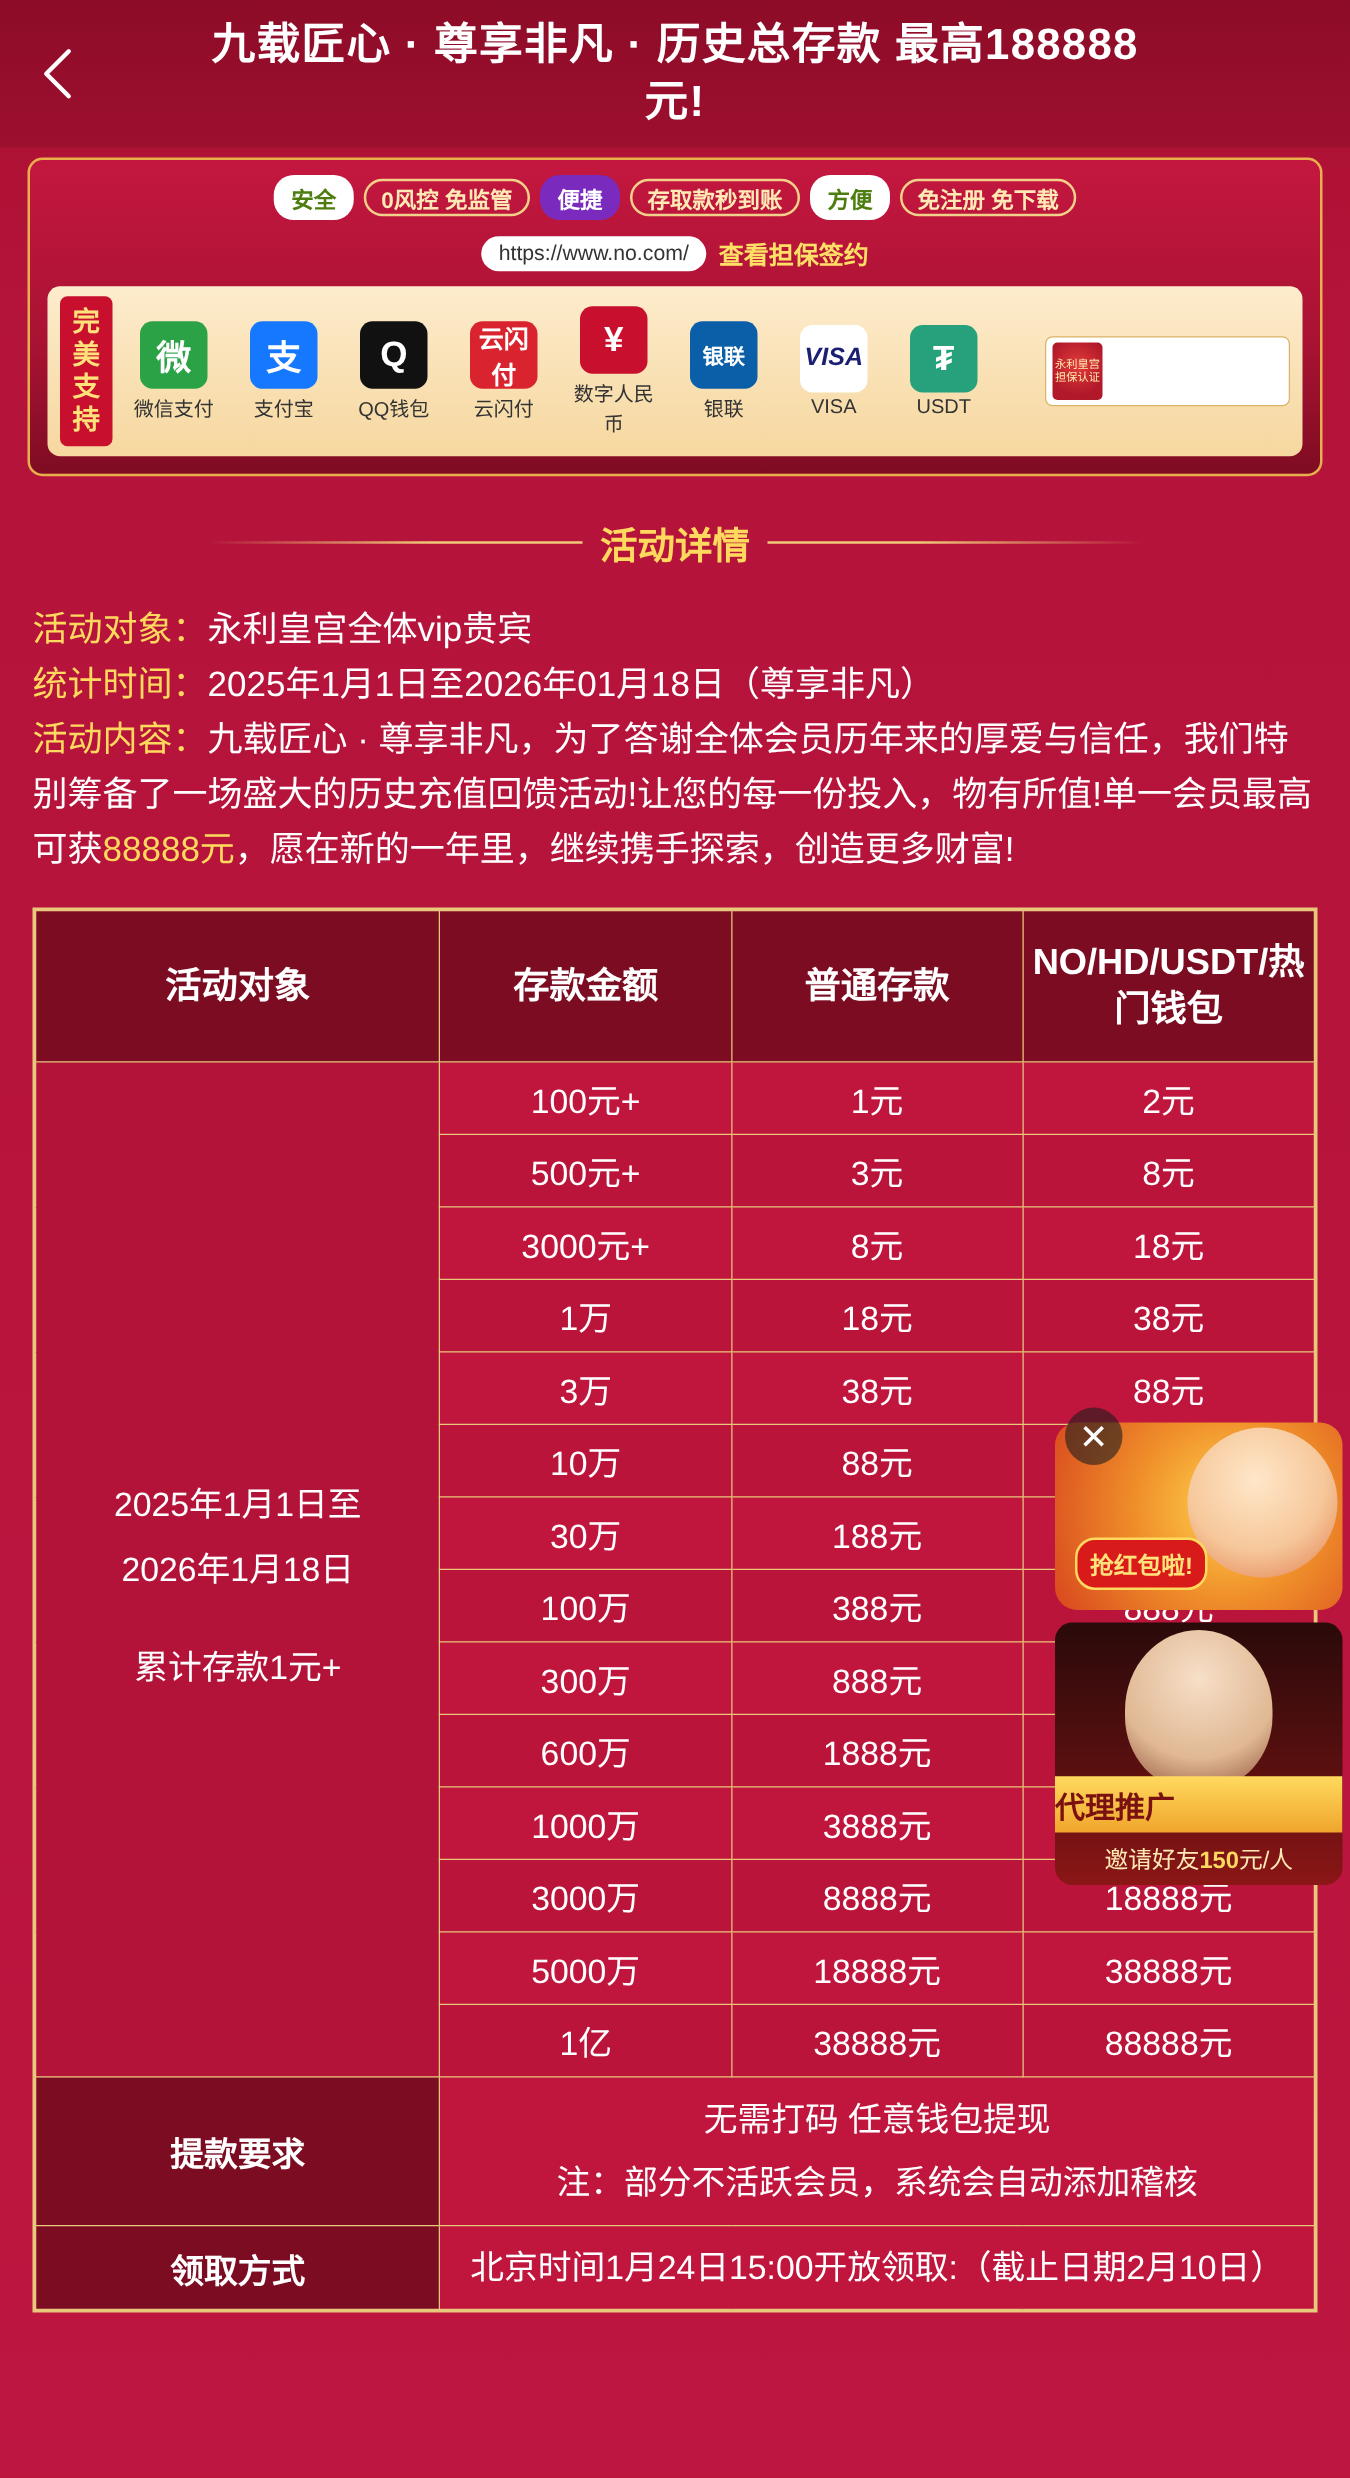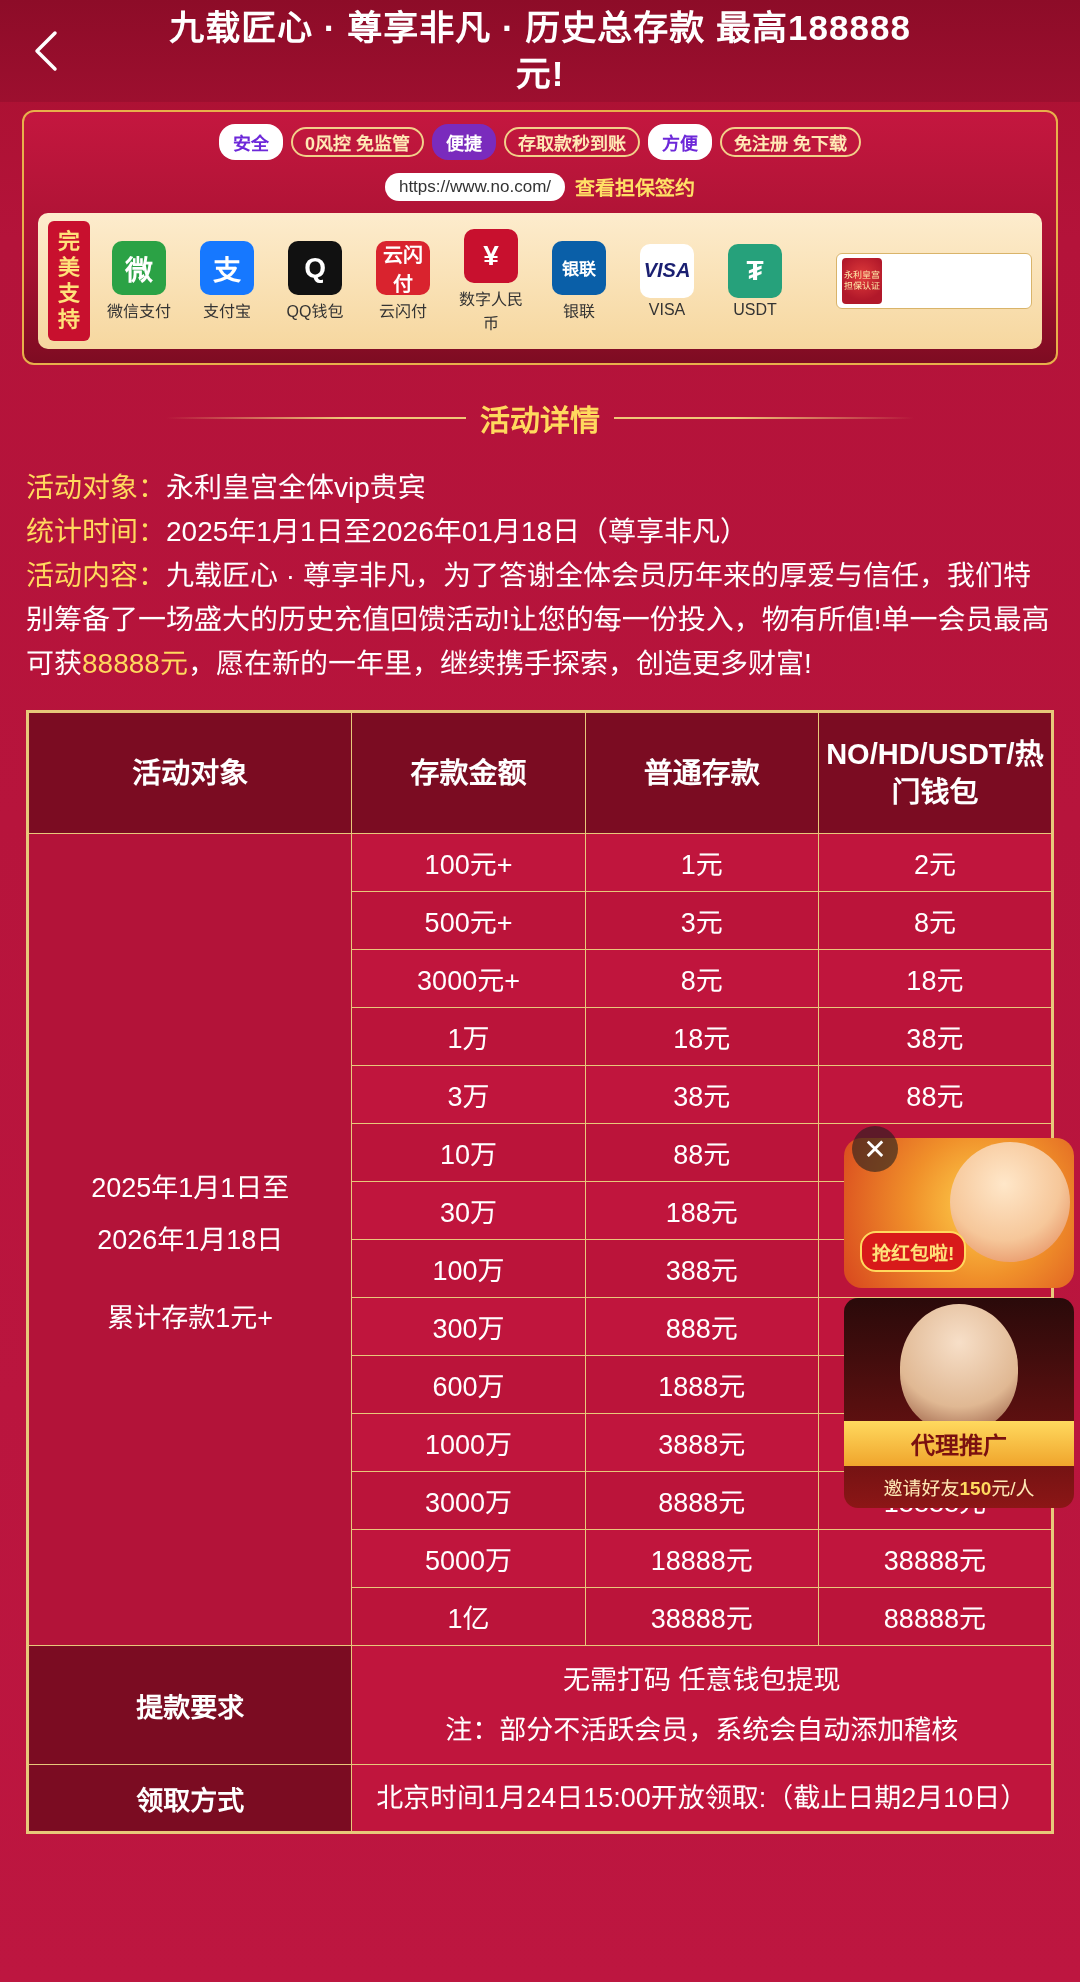--- a/index.html
+++ b/index.html
@@ -11,21 +11,21 @@
     overflow: hidden;
   }
   body {
     position: relative;
     background: linear-gradient(180deg, #a8102f 0%, #b4133a 12%, #bd1640 100%);
   }
 
   
   .header {
     position: relative;
-    height: 102px;
+    height: 118px;
     background: linear-gradient(180deg, #8d0c28 0%, #9d0f2f 100%);
     display: flex;
     align-items: center;
     justify-content: center;
   }
   .back-btn {
     position: absolute;
     left: 22px;
     top: 50%;
     transform: translateY(-50%);
@@ -56,21 +56,21 @@
   }
   .tag-row {
     display: flex;
     align-items: center;
     justify-content: center;
     gap: 8px;
     flex-wrap: nowrap;
   }
   .pill {
     background: #ffffff;
-    color: #6d28d9;
+    color: #4d7c0f;
     border-radius: 16px;
     font-size: 18px;
     font-weight: 700;
     padding: 5px 14px;
     white-space: nowrap;
   }
   .pill.purple { background: #7a2bbd; color: #ffffff; }
   .pill.plain {
     background: transparent;
     border: 2px solid #f2d08a;
@@ -315,22 +315,21 @@
     border-radius: 50% 50% 46% 46%;
     background: radial-gradient(circle at 50% 30%, #f7dfc8 0%, #e0b893 60%, #8a4a33 100%);
   }
   .ad-agent .bar {
     position: absolute;
     left: 0; right: 0; bottom: 42px;
     background: linear-gradient(180deg, #ffd95e 0%, #f0a52c 100%);
     color: #7a1010;
     font-size: 24px;
     font-weight: 700;
-    text-align: center;
-    padding: 5px 12px;
+    padding: 5px 0;
   }
   .ad-agent .sub {
     position: absolute;
     left: 0; right: 0; bottom: 8px;
     color: #ffe9b5;
     font-size: 19px;
     text-align: center;
   }
   .ad-agent .sub .num { color: #ffd95e; font-weight: 700; }
 </style>

